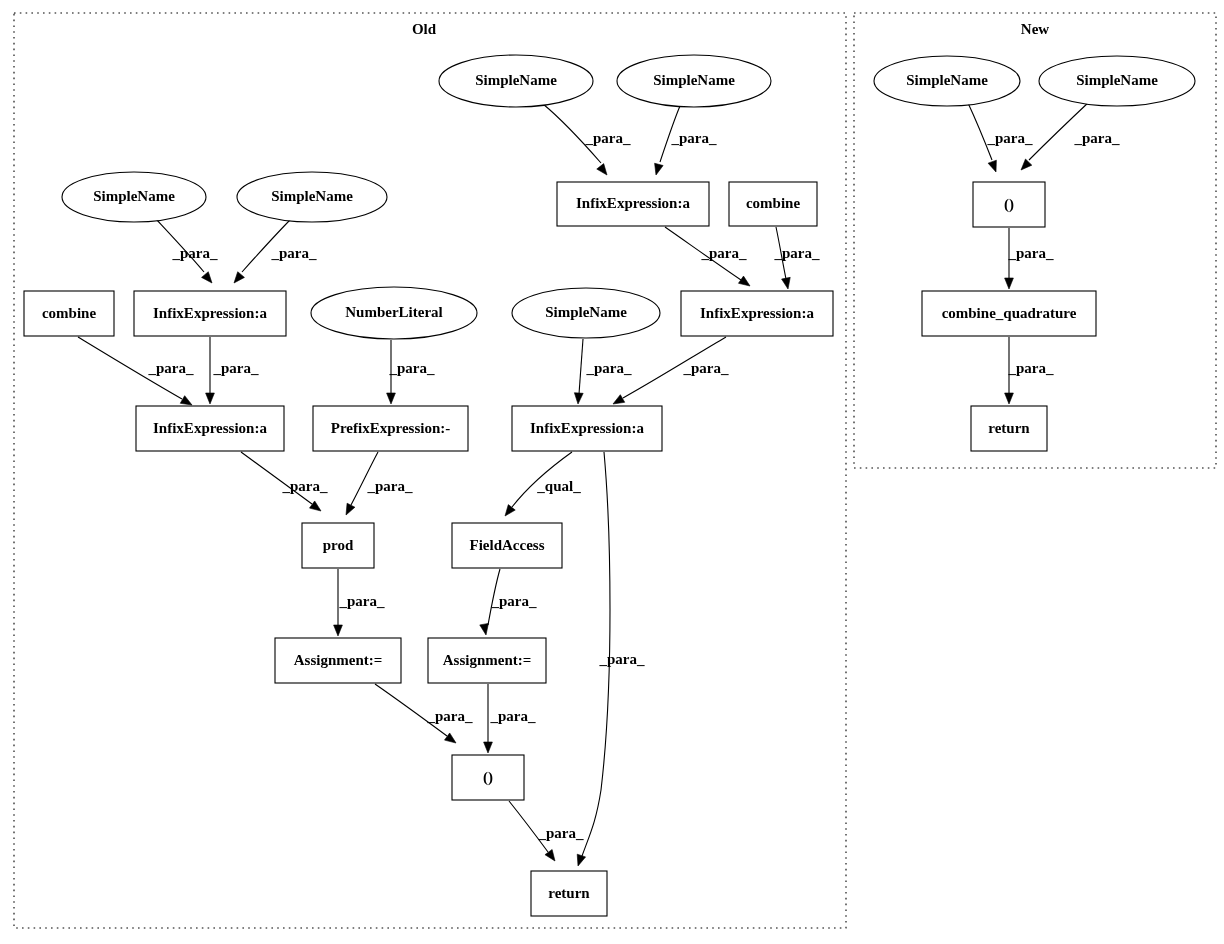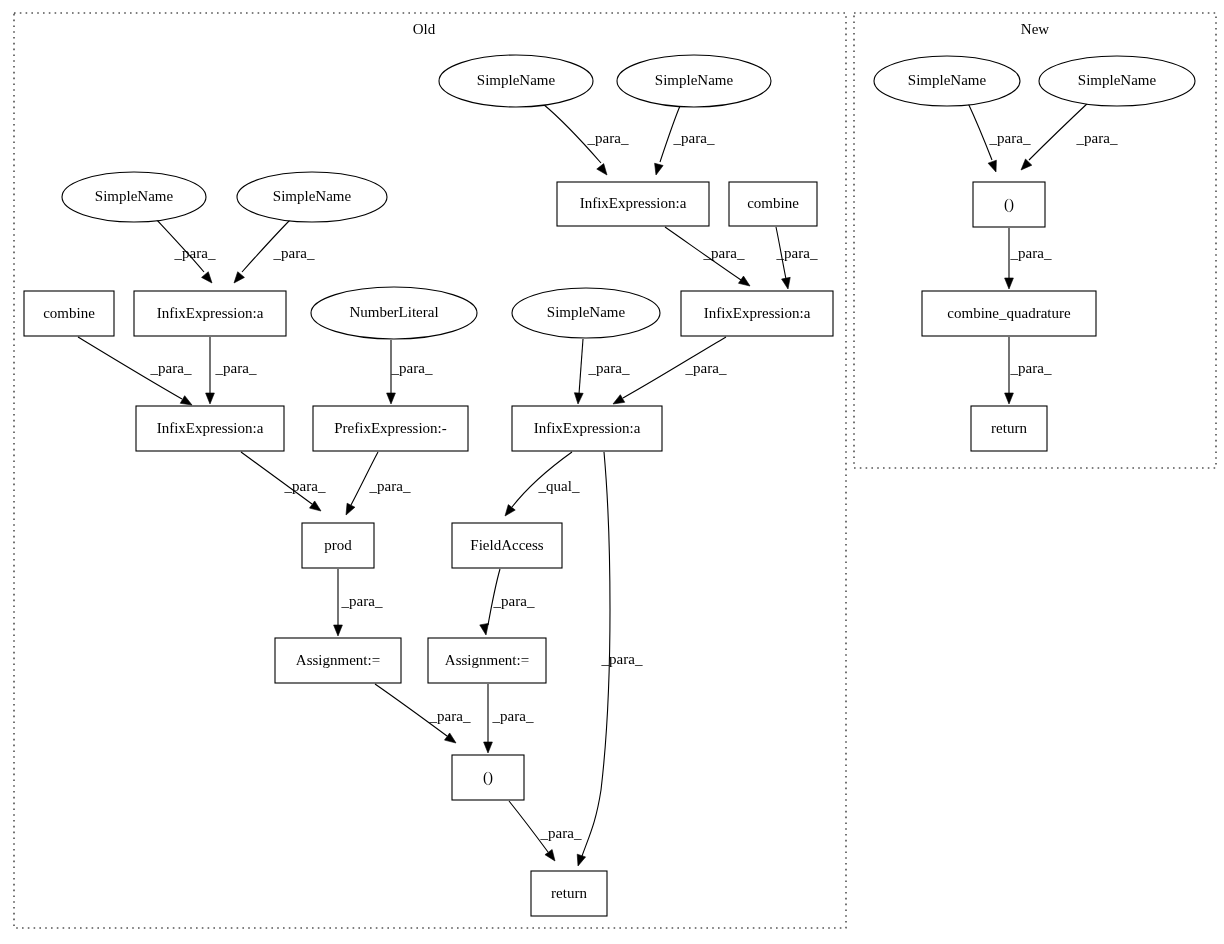--- a/index.html
+++ b/index.html
@@ -1,17 +1,17 @@
 <!DOCTYPE html>
 <html><head>
 <meta charset="utf-8">
 <style>
   html,body{margin:0;padding:0;background:#ffffff;}
   body{width:1224px;height:944px;overflow:hidden;font-family:"Liberation Serif",serif;}
-  #canvas{position:relative;width:1084px;height:944px;}
+  #canvas{position:relative;width:1084px;height:944px;font-weight:bold;}
   svg{display:block;}
   .node-shape{fill:#ffffff;stroke:#000000;stroke-width:1.1;}
   .node-label{font-family:"Liberation Serif",serif;font-size:15px;fill:#000000;text-anchor:middle;dominant-baseline:middle;}
   .edge-line{fill:none;stroke:#000000;stroke-width:1.1;}
   .edge-label{font-family:"Liberation Serif",serif;font-size:15px;fill:#000000;text-anchor:middle;dominant-baseline:middle;}
   .cluster-box{fill:none;stroke:#000000;stroke-width:1.1;stroke-dasharray:1.6,4.2;}
   .cluster-label{font-family:"Liberation Serif",serif;font-size:15px;fill:#000000;text-anchor:middle;dominant-baseline:middle;}
   .arrow-head{fill:#000000;stroke:#000000;stroke-width:0.6;}
 </style>
 </head>

